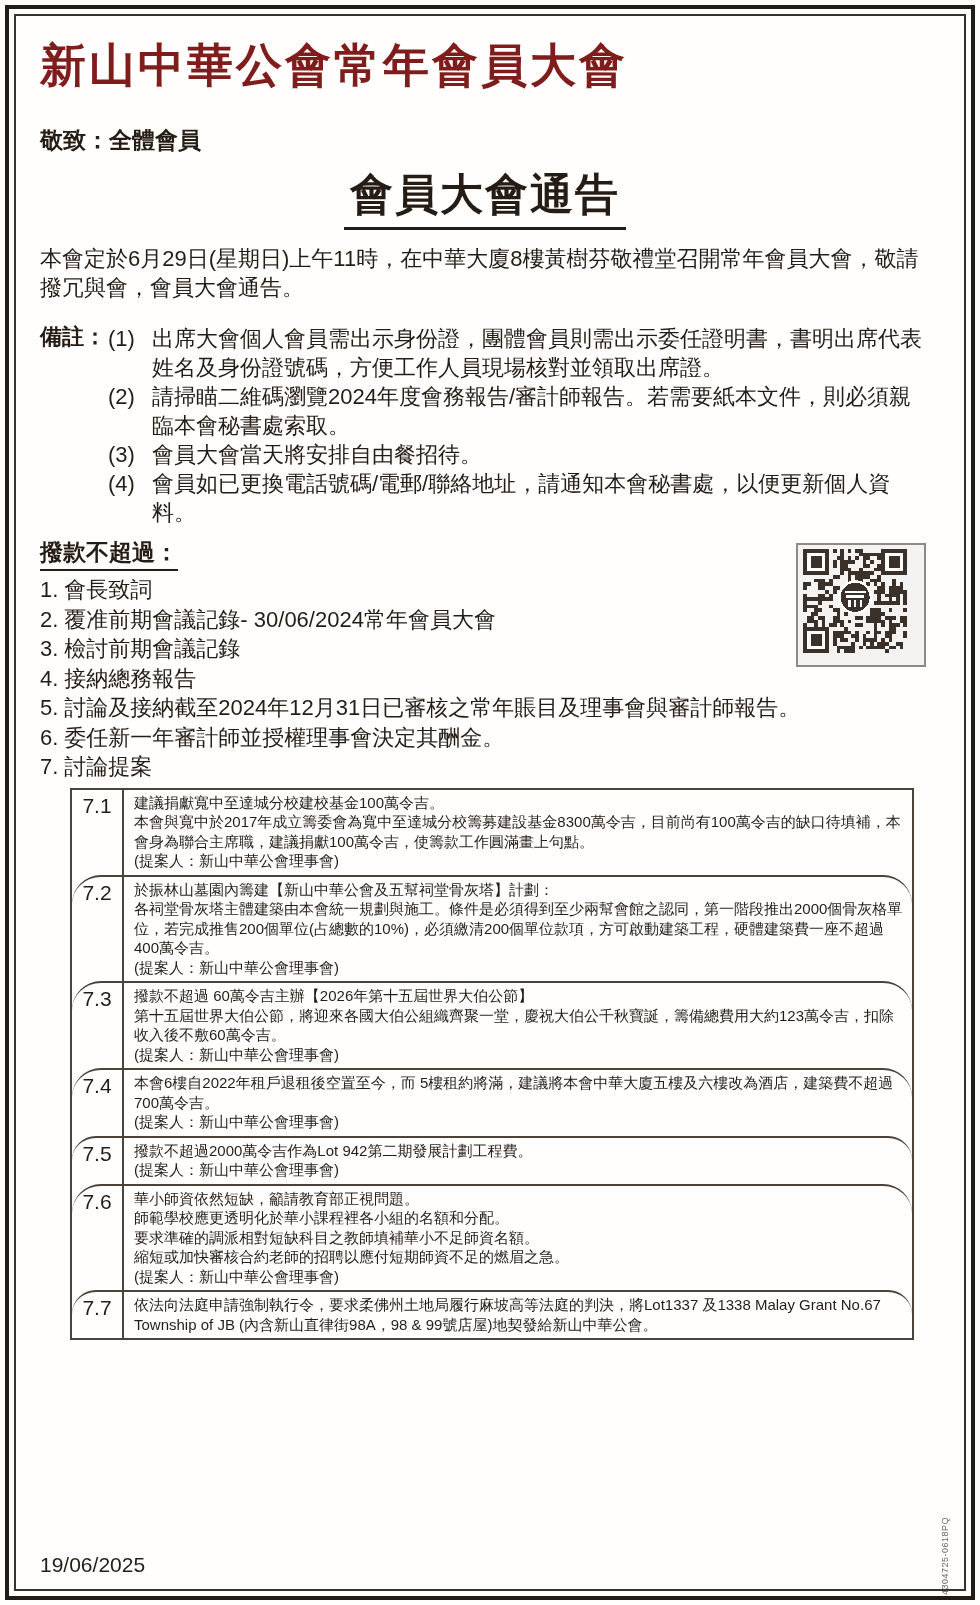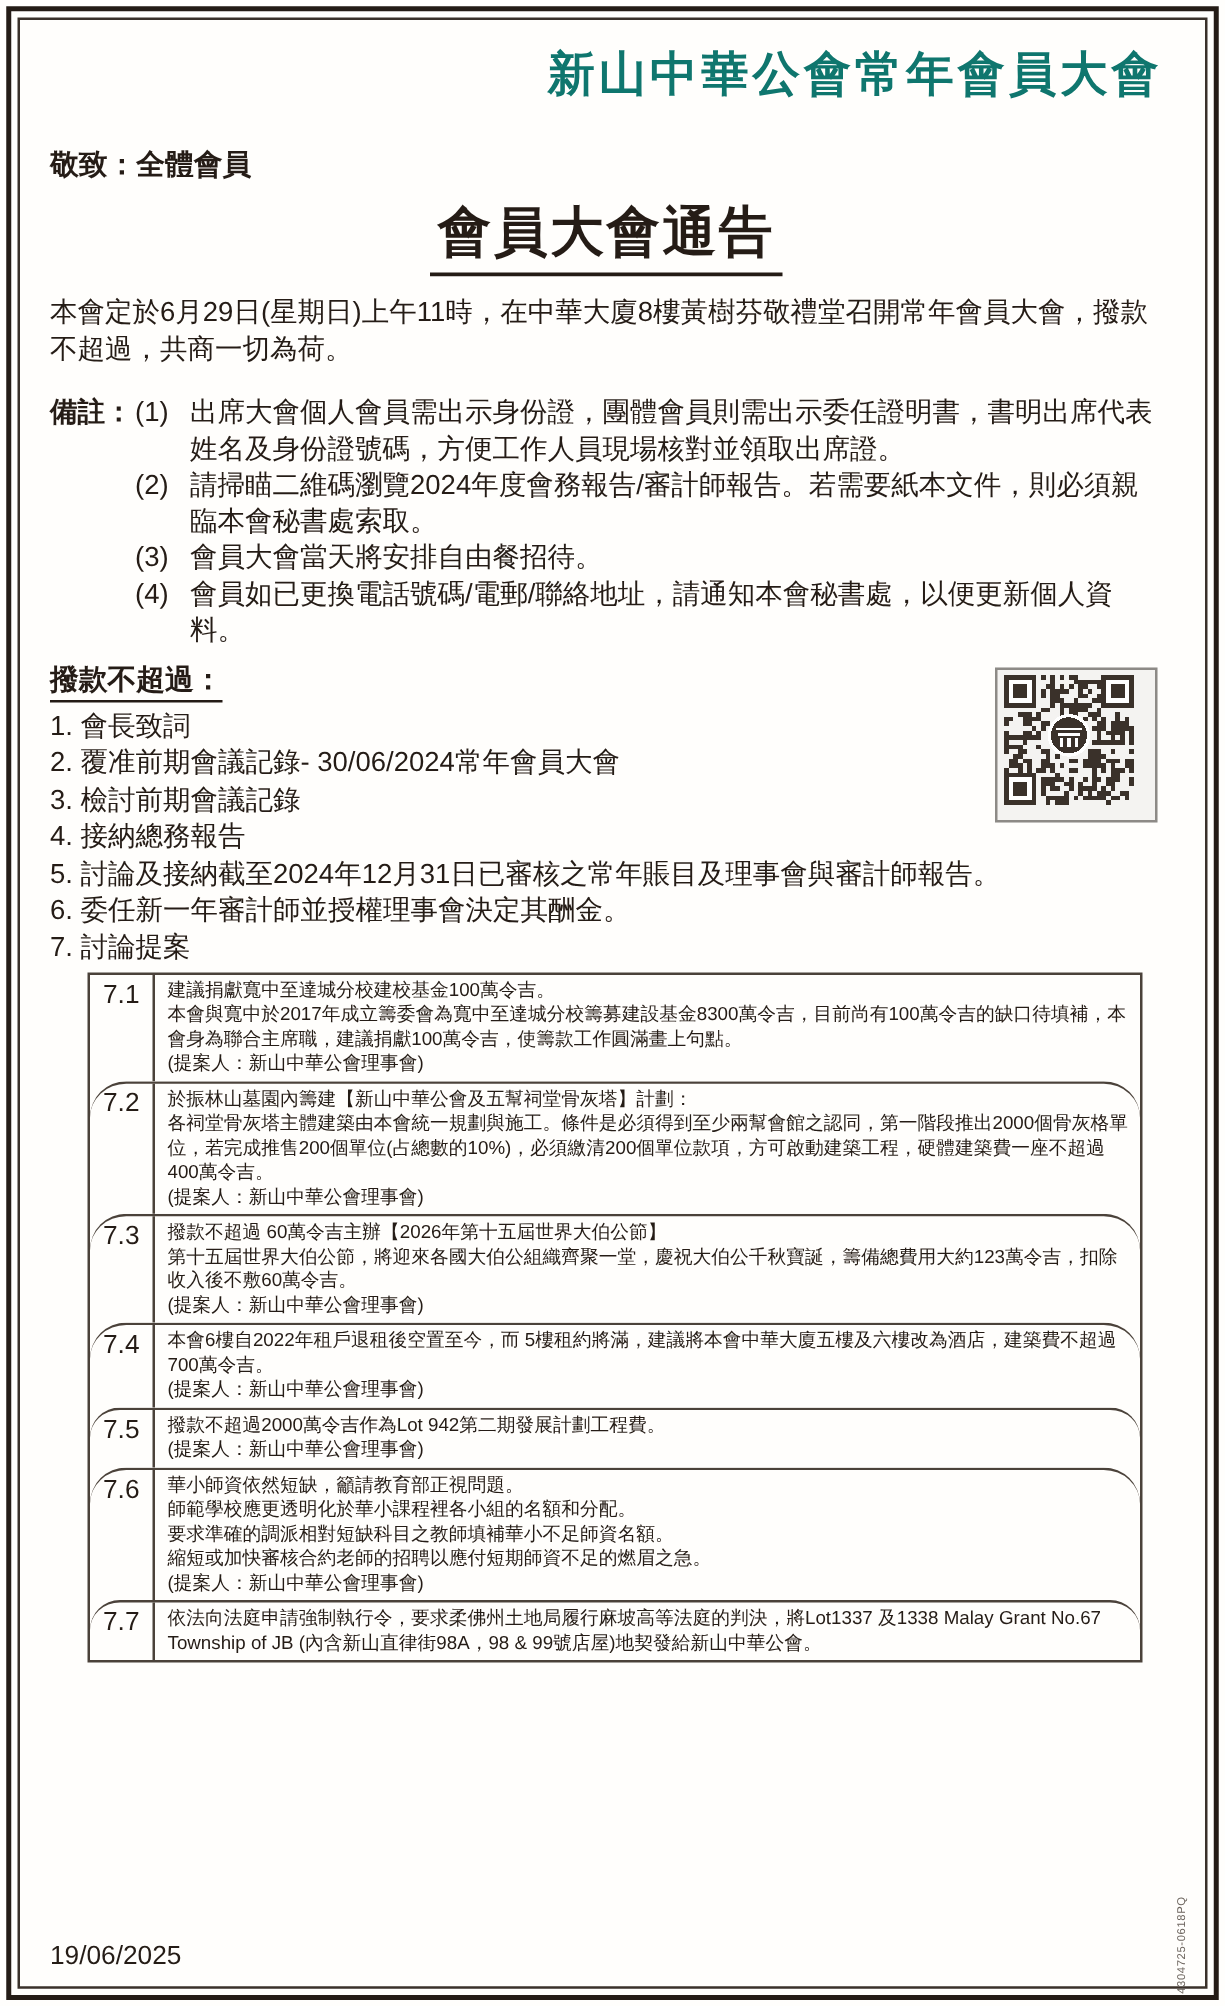--- a/index.html
+++ b/index.html
@@ -7,34 +7,34 @@
     position:relative;width:980px;height:1605px;margin:0 auto;
     background:#fffefc;color:#251c16;
     font-family:"Liberation Sans", sans-serif;
     overflow:hidden;
   }
   .frame-outer{position:absolute;inset:5px;border:4px solid #241b15;pointer-events:none;}
   .frame-inner{position:absolute;inset:14px;border:2px solid #3a312a;pointer-events:none;}
   .content{position:absolute;top:16px;left:16px;right:16px;bottom:16px;padding:12px 34px 0 24px;}
 
   .main-title{
-    margin:10px 0 0 0;text-align:right;
-    font-size:38px;font-weight:bold;letter-spacing:3px;line-height:1.2;color:#0f766e;
+    margin:10px 0 0 0;text-align:left;
+    font-size:46px;font-weight:bold;letter-spacing:3px;line-height:1.2;color:#7f1d1d;
   }
   .salutation{margin-top:32px;font-size:23px;font-weight:bold;}
   .notice-title-wrap{text-align:center;margin-top:10px;}
   .notice-title{
     display:inline-block;font-size:43px;font-weight:bold;letter-spacing:2px;
     border-bottom:3px solid #241b15;padding:0 6px 3px 6px;
   }
   .intro{margin-top:14px;font-size:22px;line-height:1.32;}
 
   .remarks{margin-top:8px;font-size:22px;line-height:1.32;}
   .remark-row{display:grid;grid-template-columns:68px 44px 1fr;}
-  .remark-label{font-weight:bold;white-space:nowrap;}
+  .remark-label{font-weight:bold;white-space:nowrap;font-family:Liberation Mono, monospace;}
   .remark-num{}
   .remark-text{}
 
   .agenda{position:relative;margin-top:10px;font-size:22px;line-height:1.34;}
   .agenda-label{display:inline-block;font-size:23px;font-weight:bold;border-bottom:2px solid #241b15;padding-bottom:1px;margin-bottom:4px;}
   .agenda-item{display:flex;}
   .agenda-num{flex:0 0 auto;margin-right:6px;}
   .agenda-text{}
 
   .qr-frame{
@@ -73,21 +73,21 @@
   <div class="content">
 
     <h1 class="main-title">新山中華公會常年會員大會</h1>
 
     <div class="salutation">敬致：全體會員</div>
 
     <div class="notice-title-wrap">
       <span class="notice-title">會員大會通告</span>
     </div>
 
-    <p class="intro">本會定於6月29日(星期日)上午11時，在中華大廈8樓黃樹芬敬禮堂召開常年會員大會，撥款不超過，共商一切為荷。</p>
+    <p class="intro">本會定於6月29日(星期日)上午11時，在中華大廈8樓黃樹芬敬禮堂召開常年會員大會，敬請撥冗與會，會員大會通告。</p>
 
     <div class="remarks">
       <div class="remark-row">
         <span class="remark-label">備註：</span>
         <span class="remark-num">(1)</span>
         <span class="remark-text">出席大會個人會員需出示身份證，團體會員則需出示委任證明書，書明出席代表姓名及身份證號碼，方便工作人員現場核對並領取出席證。</span>
       </div>
       <div class="remark-row">
         <span class="remark-label"></span>
         <span class="remark-num">(2)</span>

